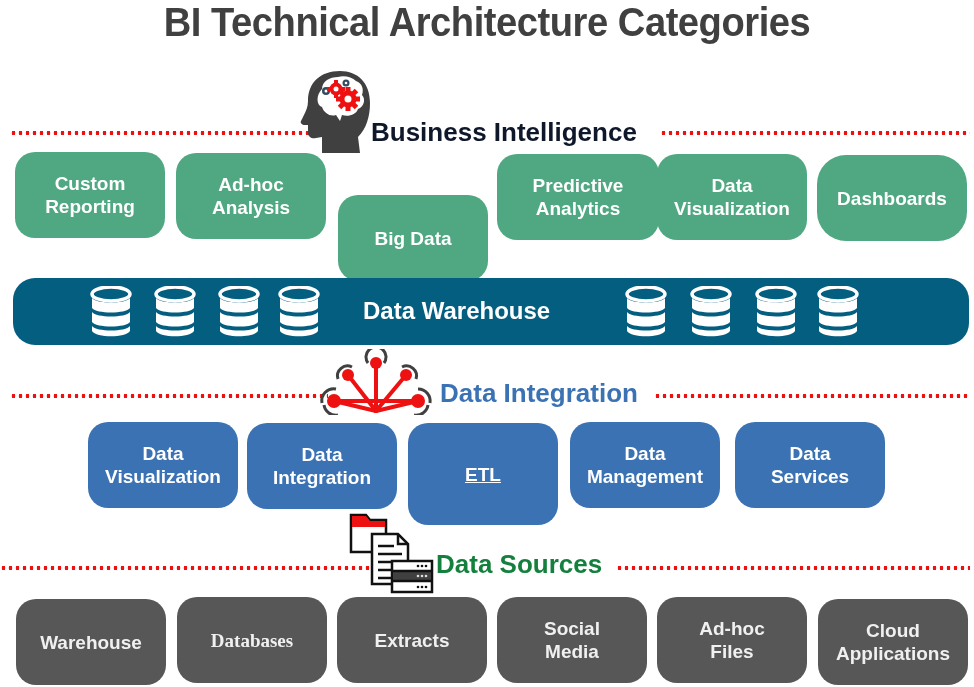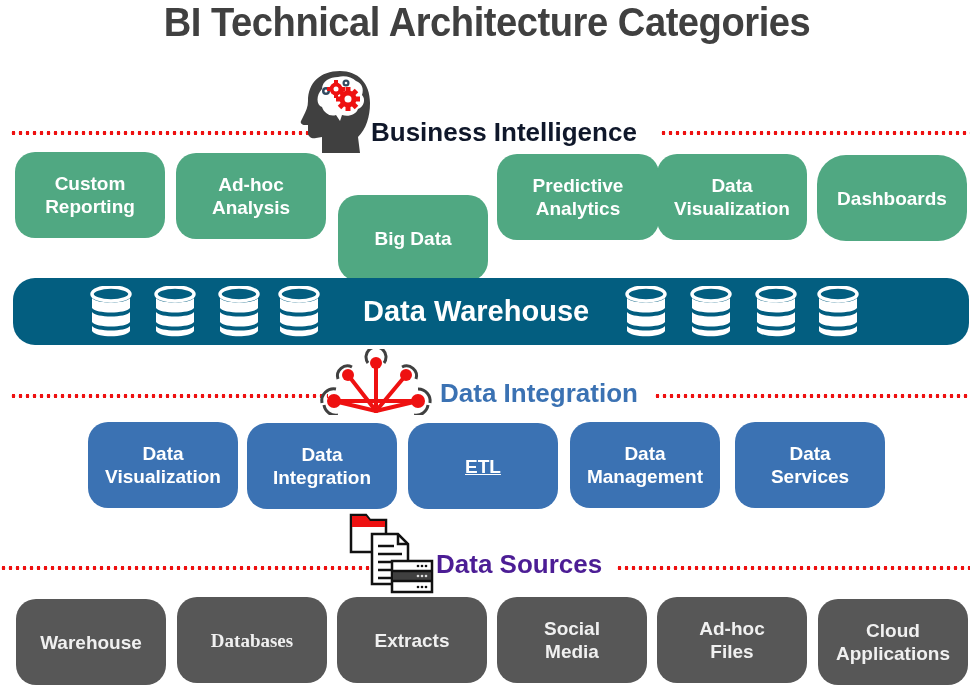--- a/index.html
+++ b/index.html
@@ -14,21 +14,21 @@
     .section-label { position: absolute; font-weight: bold; font-size: 26px; line-height: 30px;
                      white-space: nowrap; background: #fff; padding: 0 2px; }
     .box { position: absolute; border-radius: 20px; color: #ffffff; font-weight: bold;
            display: flex; align-items: center; justify-content: center; text-align: center;
            font-size: 19px; line-height: 23px; white-space: pre-line; box-sizing: border-box; }
     .box.bi { background: #50a882; }
     .box.di { background: #3b72b3; }
     .box.ds { background: #575757; color: #f0f0f0; }
     .dw { position: absolute; left: 13px; top: 278px; width: 956px; height: 67px;
           background: #035e80; border-radius: 22px; }
-    .dw-label { position: absolute; left: 350px; top: 16px; font-size: 29px; font-weight: bold;
+    .dw-label { position: absolute; left: 350px; top: 16px; font-size: 24px; font-weight: bold;
                 color: #fff; line-height: 34px; white-space: nowrap; }
     .db { position: absolute; top: 8px; width: 42px; height: 52px; }
     .icon-abs { position: absolute; }
   </style>
 </head>
 <body>
 
 <div class="title">BI Technical Architecture Categories</div>
 
 <div class="dots" style="left:10px; top:131px; width:300px;"></div>
@@ -155,21 +155,21 @@
     <circle cx="100" cy="52" r="7"></circle>
   </g>
 </svg>
 
 <div class="section-label" style="left:438px; top:378px; color:#3b72b3;">Data Integration</div>
 
 <div class="box di" style="left:88px; top:422px; width:150px; height:86px;">Data
 Visualization</div>
 <div class="box di" style="left:247px; top:423px; width:150px; height:86px;">Data
 Integration</div>
-<div class="box di" style="left:408px; top:423px; width:150px; height:86px;text-decoration:underline;">ETL</div>
+<div class="box di" style="left:408px; top:423px; width:150px; height:102px;text-decoration:underline;">ETL</div>
 <div class="box di" style="left:570px; top:422px; width:150px; height:86px;">Data
 Management</div>
 <div class="box di" style="left:735px; top:422px; width:150px; height:86px;">Data
 Services</div>
 
 <div class="dots" style="left:0px; top:566px; width:372px;"></div>
 <div class="dots" style="left:616px; top:566px; width:354px;"></div>
 
 <svg class="icon-abs" style="left:348px; top:512px;" width="86" height="82" viewBox="0 0 86 82">
   <path d="M3 3 L18 3 L22 8 L38 8 L38 40 L3 40 Z" fill="#fff" stroke="#111" stroke-width="2.5"></path>
@@ -195,21 +195,21 @@
       <circle cx="74" cy="75" r="1.3"></circle>
       <circle cx="78" cy="75" r="1.3"></circle>
     </g>
   <g fill="#ddd">
       <circle cx="70" cy="64" r="1.3"></circle>
       <circle cx="74" cy="64" r="1.3"></circle>
       <circle cx="78" cy="64" r="1.3"></circle>
     </g>
 </svg>
 
-<div class="section-label" style="left:434px; top:549px; color:#4c1d95;">Data Sources</div>
+<div class="section-label" style="left:434px; top:549px; color:#15803d;">Data Sources</div>
 
 <div class="box ds" style="left:16px; top:599px; width:150px; height:86px;">Warehouse</div>
 <div class="box ds" style="left:177px; top:597px; width:150px; height:86px;font-family:Liberation Serif, serif;">Databases</div>
 <div class="box ds" style="left:337px; top:597px; width:150px; height:86px;">Extracts</div>
 <div class="box ds" style="left:497px; top:597px; width:150px; height:86px;">Social
 Media</div>
 <div class="box ds" style="left:657px; top:597px; width:150px; height:86px;">Ad-hoc
 Files</div>
 <div class="box ds" style="left:818px; top:599px; width:150px; height:86px;">Cloud
 Applications</div>

